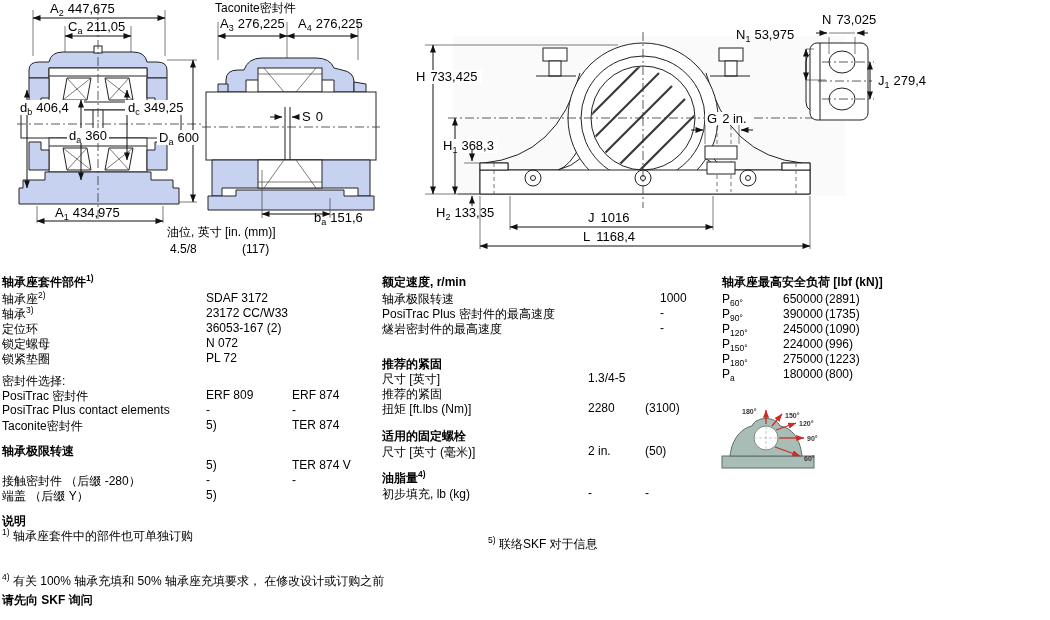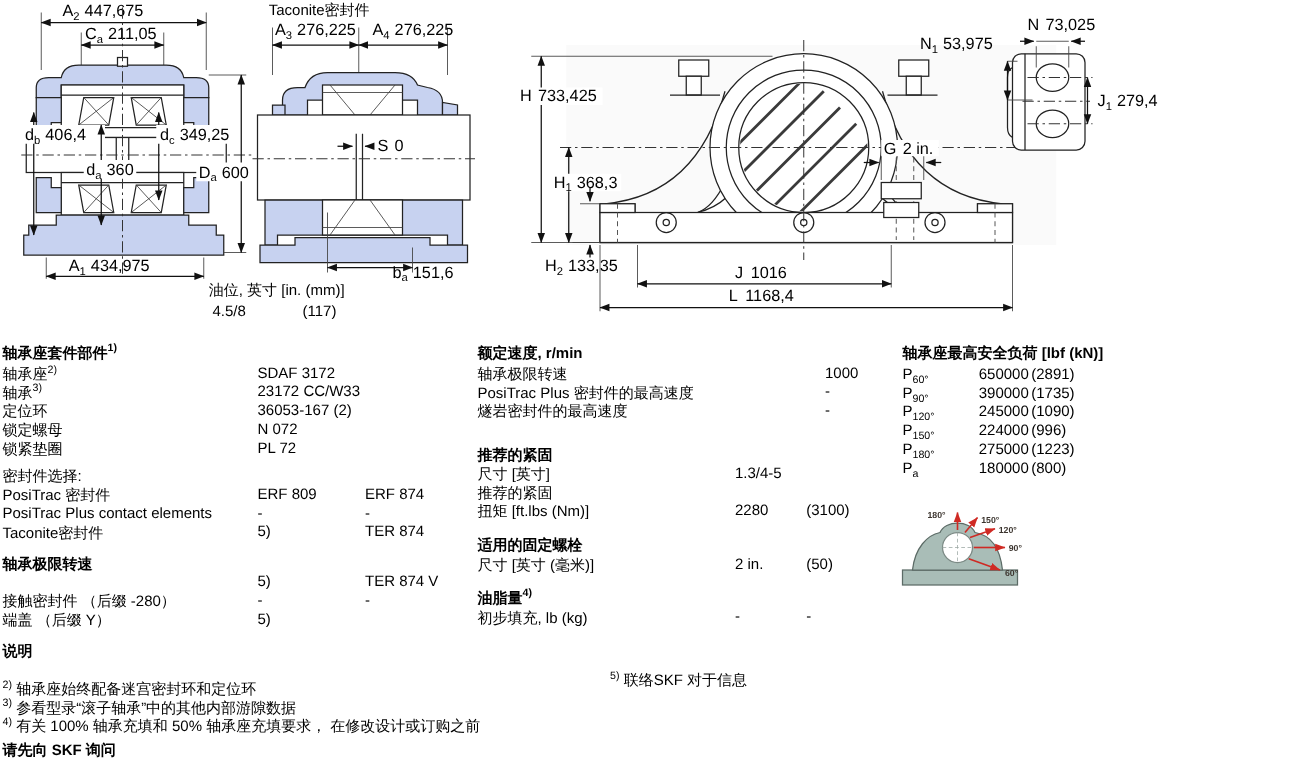--- a/index.html
+++ b/index.html
@@ -293,22 +293,21 @@
   <div class="row" style="left:2px;top:388px"><span>PosiTrac 密封件</span><span class="v1">ERF 809</span><span class="v2">ERF 874</span></div>
   <div class="row" style="left:2px;top:403px"><span>PosiTrac Plus contact elements</span><span class="v1">-</span><span class="v2">-</span></div>
   <div class="row" style="left:2px;top:418px"><span>Taconite密封件</span><span class="v1">5)</span><span class="v2">TER 874</span></div>
 
   <div class="row b" style="left:2px;top:443px">轴承极限转速</div>
   <div class="row" style="left:2px;top:458px"><span class="v1">5)</span><span class="v2">TER 874 V</span></div>
   <div class="row" style="left:2px;top:473px"><span>接触密封件 （后缀 -280）</span><span class="v1">-</span><span class="v2">-</span></div>
   <div class="row" style="left:2px;top:488px"><span>端盖 （后缀 Y）</span><span class="v1">5)</span><span class="v2"></span></div>
 
   <div class="row b" style="left:2px;top:513px">说明</div>
-  <div class="row" style="left:2px;top:543px"><sup>2)</sup> <span>轴承座始终配备迷宫密封环和定位环</span></div>
-  <div class="row" style="left:2px;top:558px"><sup>3)</sup> <span>参看型录“滚子轴承”中的其他内部游隙数据</span></div>
+  <div class="row" style="left:2px;top:528px"><sup>1)</sup> <span>轴承座套件中的部件也可单独订购</span></div>
   <div class="row" style="left:2px;top:573px"><sup>4)</sup> <span>有关 100% 轴承充填和 50% 轴承座充填要求， 在修改设计或订购之前</span></div>
   <div class="row b" style="left:2px;top:592px">请先向 SKF 询问</div>
 
   <div class="row b" style="left:382px;top:274px">额定速度, r/min</div>
   <div class="row" style="left:382px;top:291px"><span>轴承极限转速</span><span class="mr">1000</span></div>
   <div class="row" style="left:382px;top:306px"><span>PosiTrac Plus 密封件的最高速度</span><span class="mr">-</span></div>
   <div class="row" style="left:382px;top:321px"><span>燧岩密封件的最高速度</span><span class="mr">-</span></div>
 
   <div class="row b" style="left:382px;top:356px">推荐的紧固</div>
   <div class="row" style="left:382px;top:371px"><span>尺寸 [英寸]</span><span class="m1">1.3/4-5</span></div>

